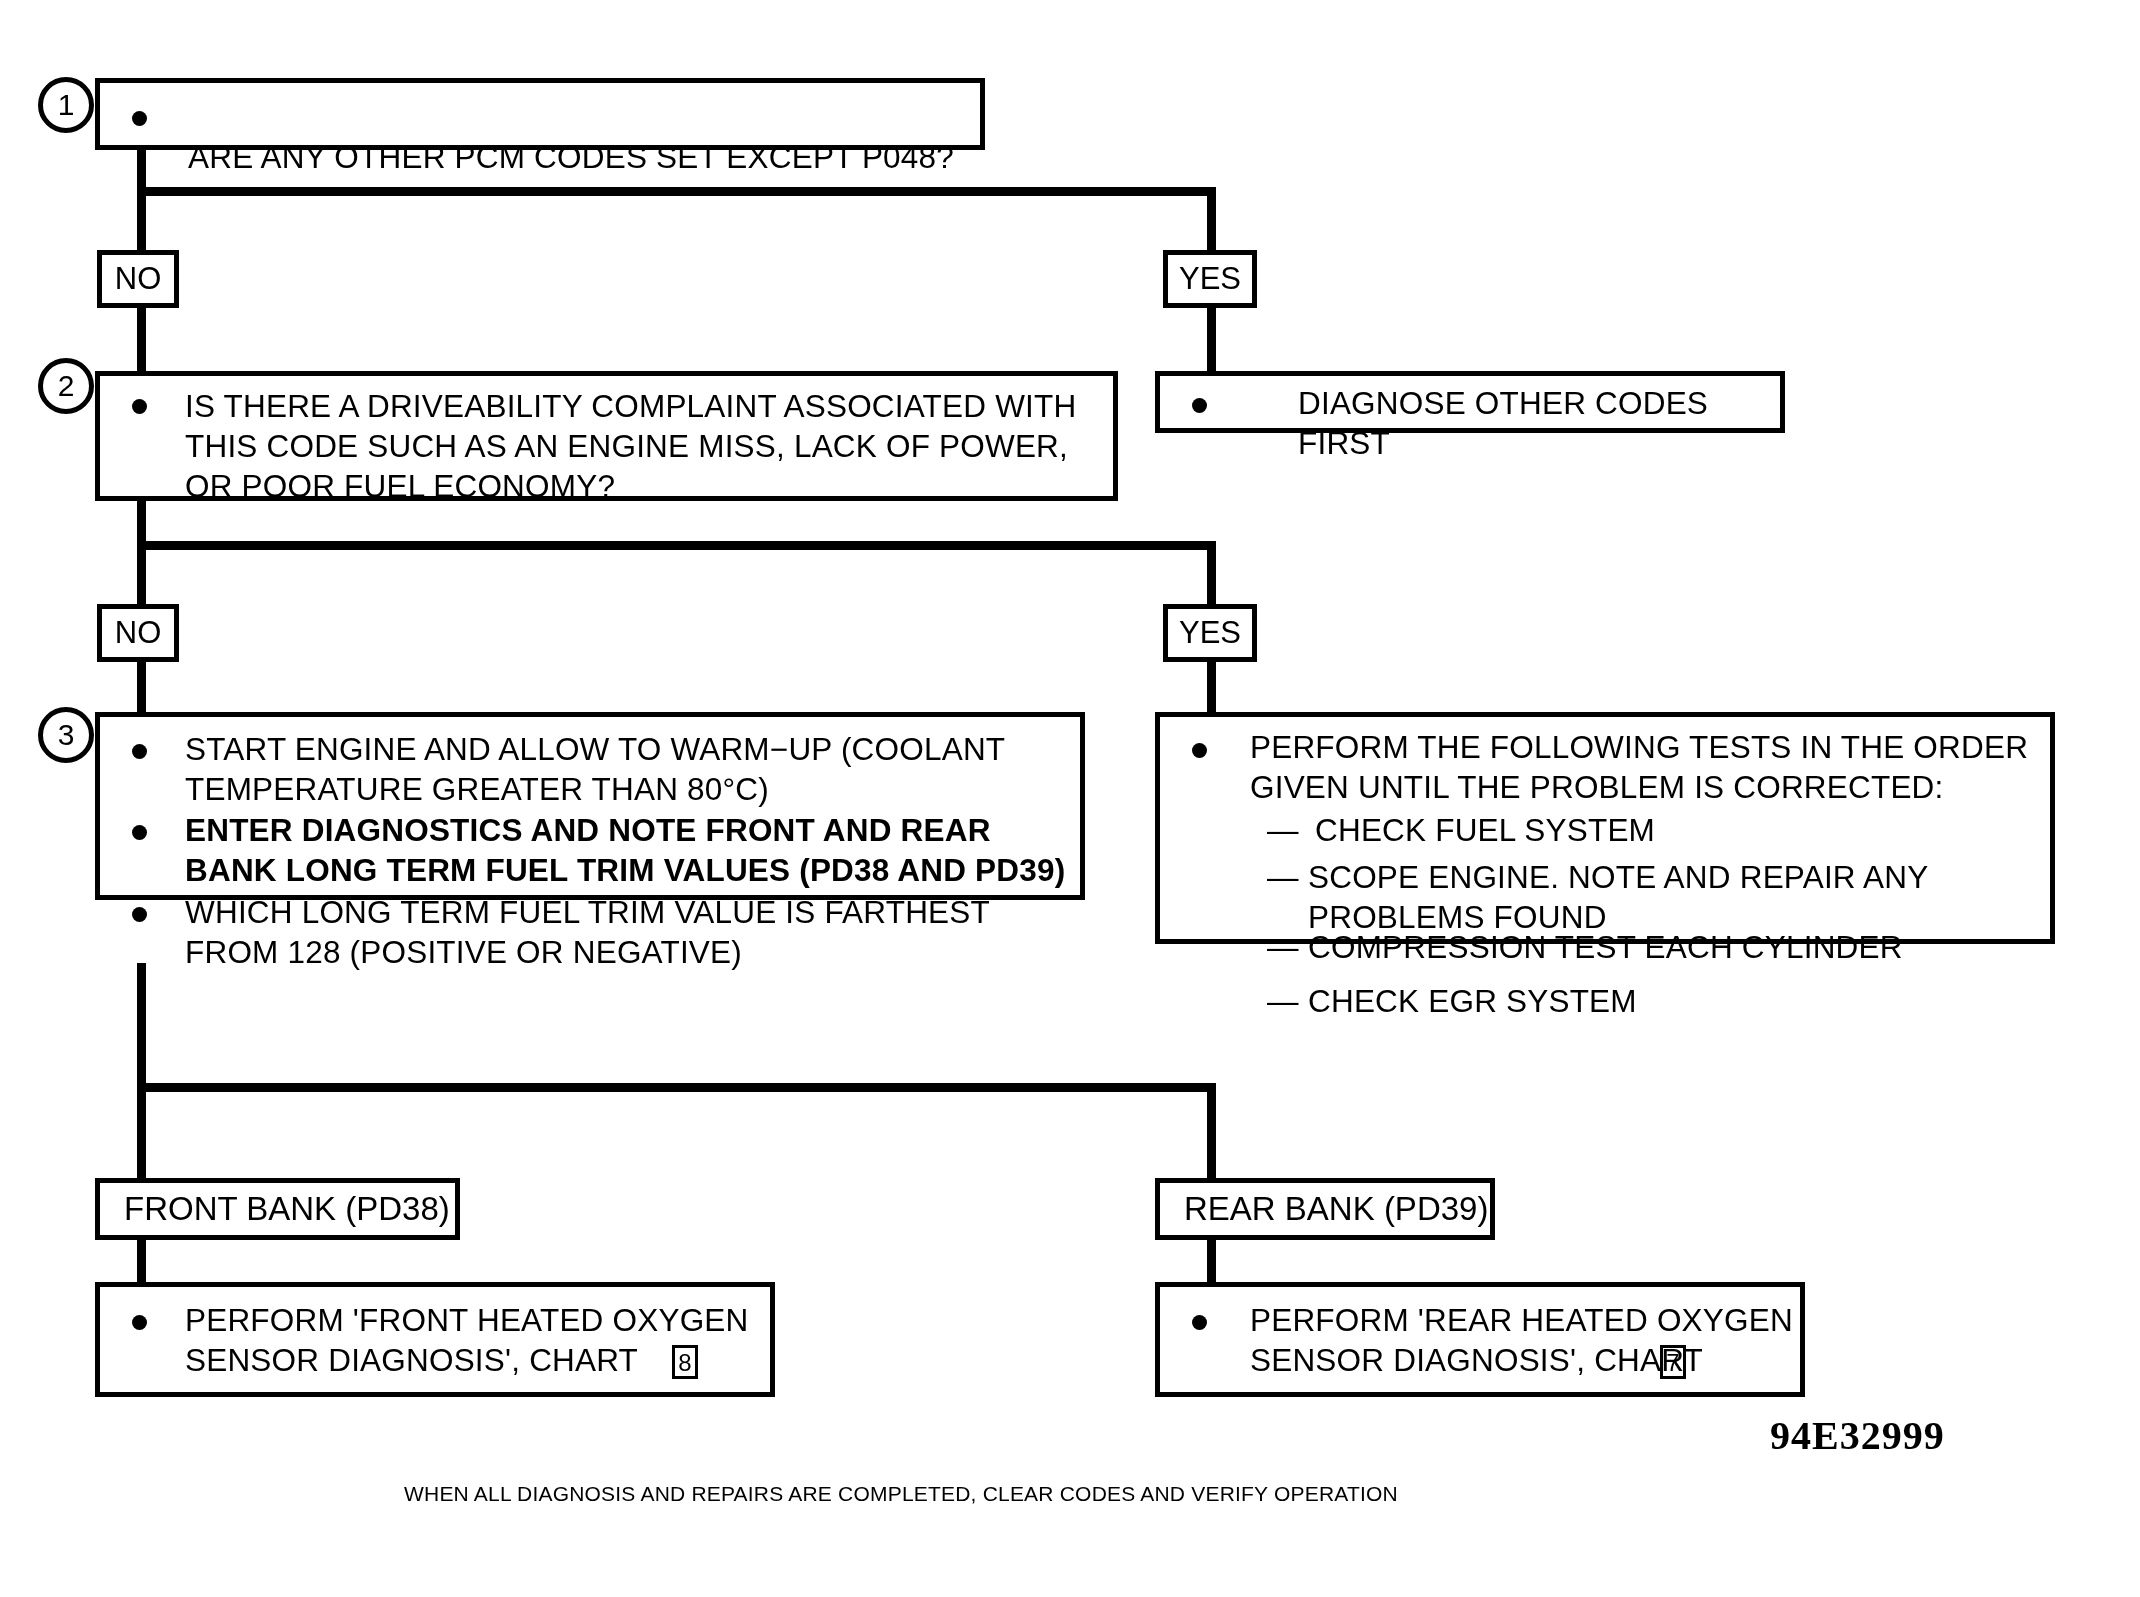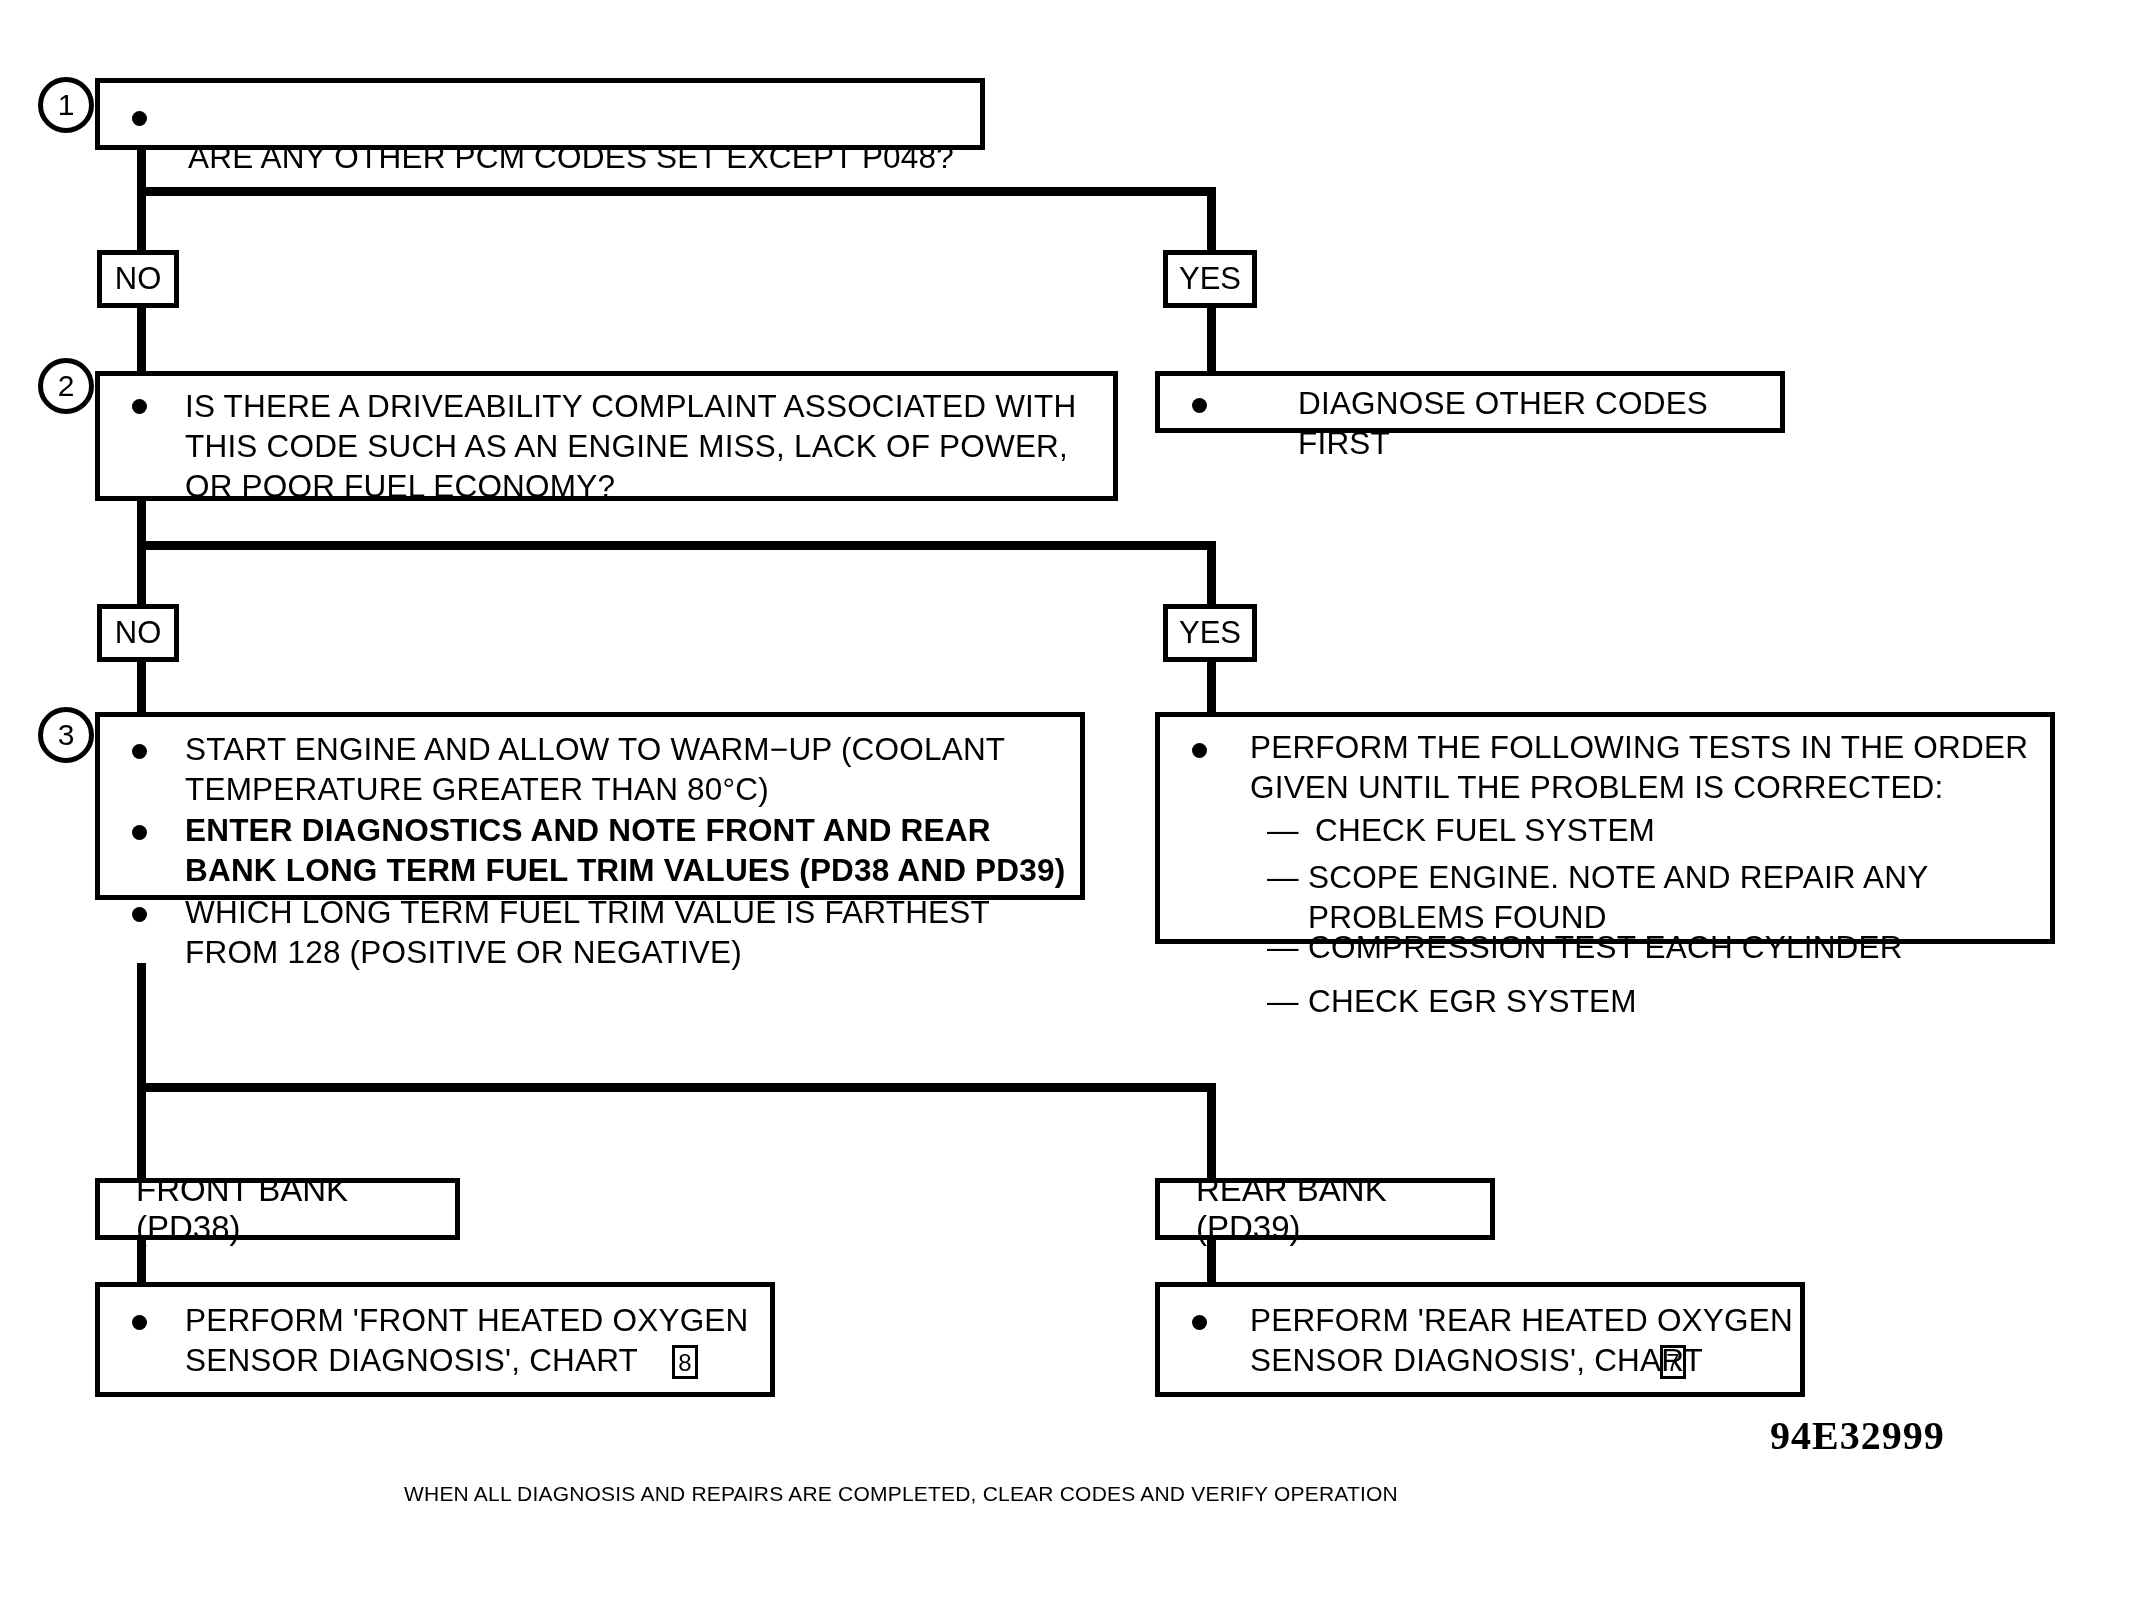--- a/index.html
+++ b/index.html
@@ -91,21 +91,21 @@
   }
 
   .bank-box {
     position: absolute;
     box-sizing: border-box;
     border: 5px solid #000;
     background: #fff;
     display: flex;
     align-items: center;
     font-size: 33px;
-    padding-left: 36px;
+    padding-left: 24px;
     z-index: 3;
   }
 
   .figref {
     position: absolute;
     font-family: "Liberation Serif", serif;
     font-weight: bold;
     font-size: 40px;
     letter-spacing: 1px;
   }

